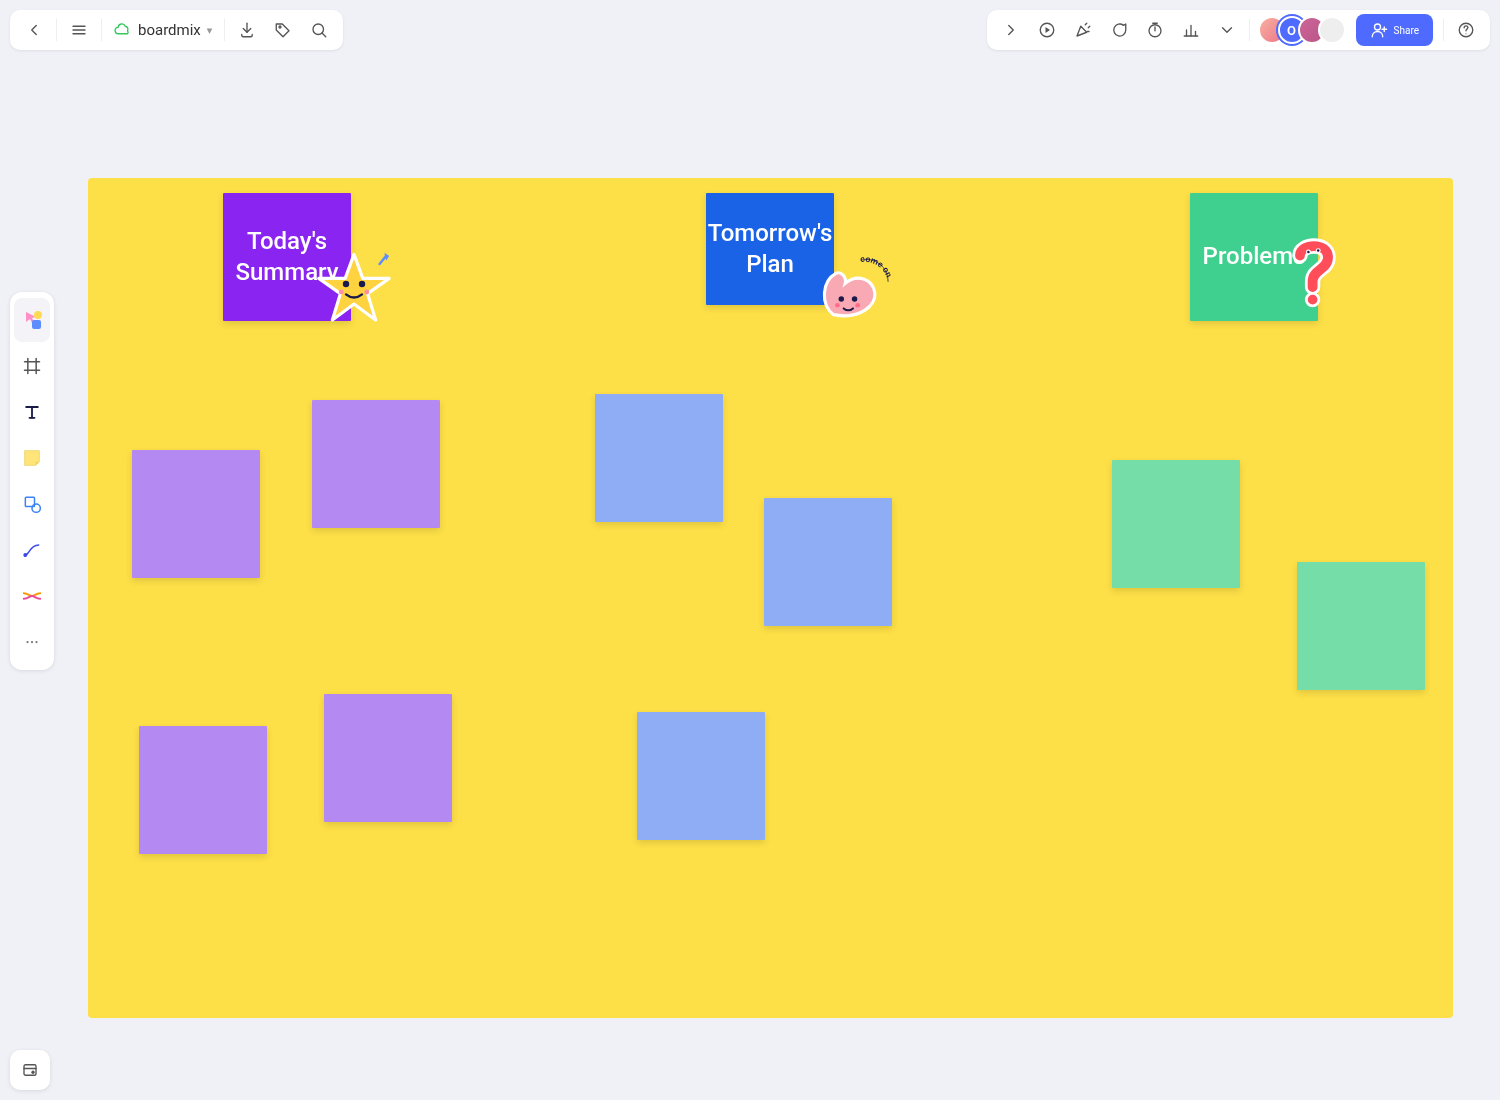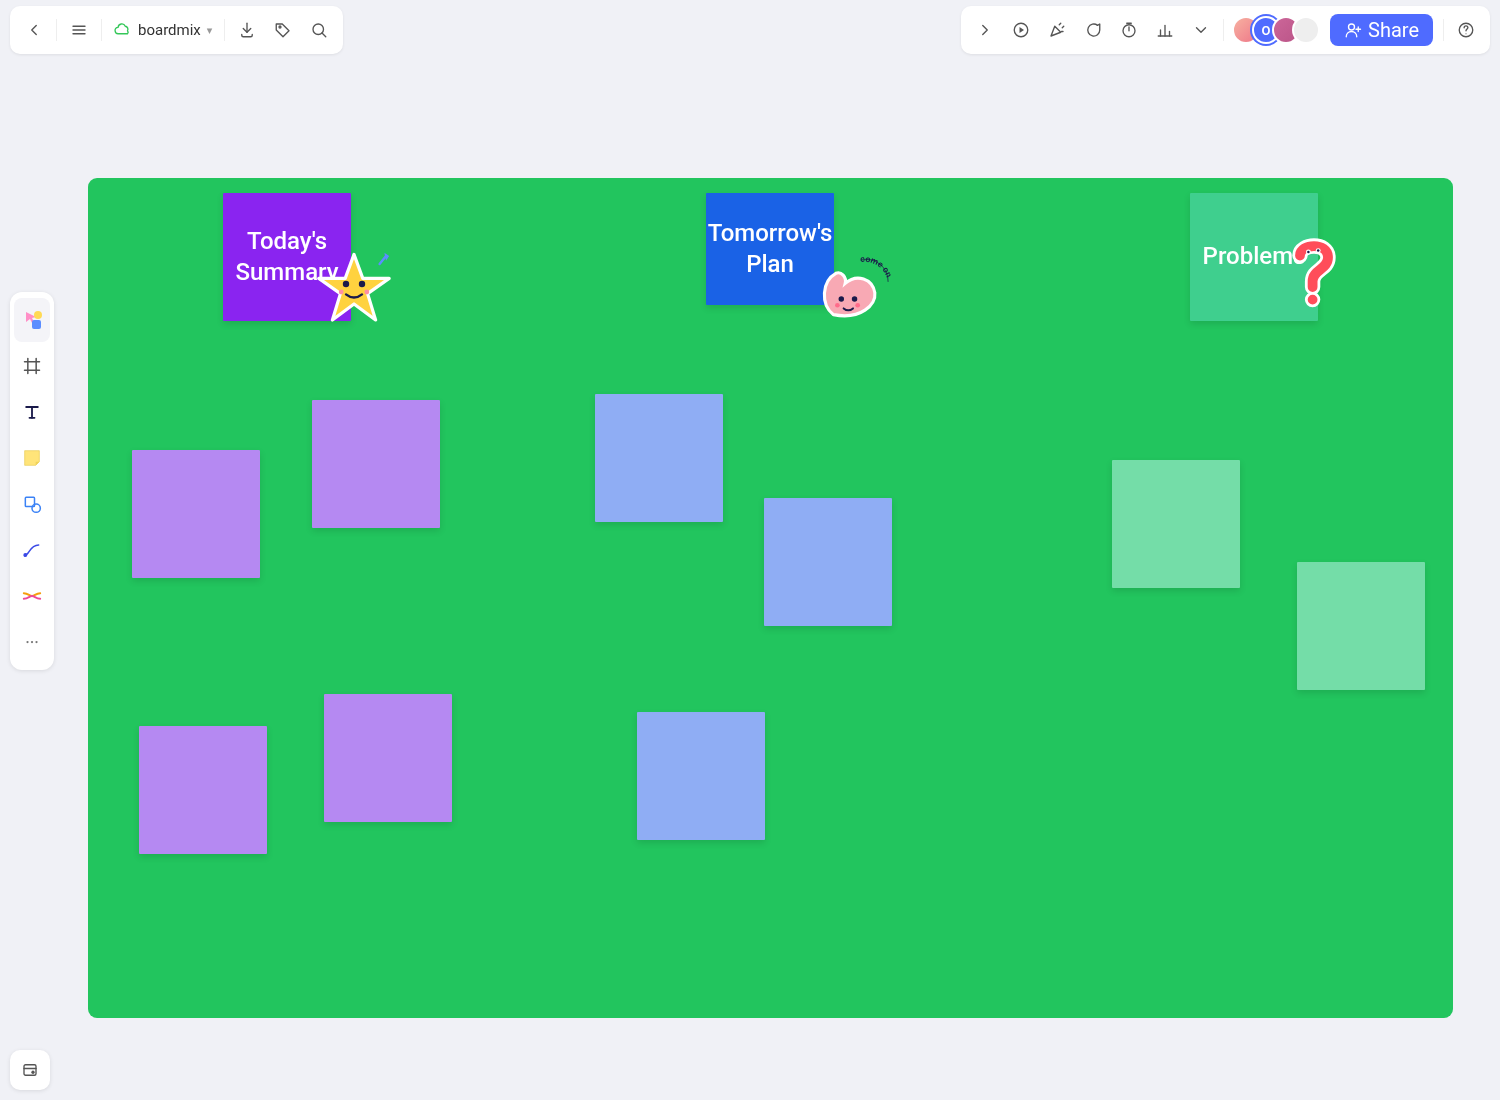--- a/index.html
+++ b/index.html
@@ -1,48 +1,48 @@
 <!DOCTYPE html>
 <html><head>
 <meta charset="utf-8">
 <style>
   * { box-sizing: border-box; margin: 0; padding: 0; }
   html, body { width: 1500px; height: 1100px; overflow: hidden; font-family: -apple-system, BlinkMacSystemFont, "Segoe UI", Roboto, Helvetica, Arial, sans-serif; background: #f0f1f6; }
 
   
   .topbar { position: absolute; top: 10px; left: 10px; right: 10px; height: 40px; display: flex; align-items: center; justify-content: space-between; pointer-events: none; }
   .topbar > * { pointer-events: auto; }
-  .tb-left, .tb-right { display: flex; align-items: center; gap: 0; background: #fff; border-radius: 10px; box-shadow: 0 1px 3px rgba(0,0,0,0.08); height: 48px; padding: 0 6px; }
+  .tb-left, .tb-right { display: flex; align-items: center; gap: 0; background: #fff; border-radius: 10px; box-shadow: 0 1px 3px rgba(0,0,0,0.08); height: 40px; padding: 0 6px; }
   .tb-sep { width: 1px; height: 22px; background: #eee; margin: 0 4px; }
   .tb-btn { width: 36px; height: 36px; display: flex; align-items: center; justify-content: center; border-radius: 8px; color: #555; cursor: pointer; }
   .tb-title { display: flex; align-items: center; gap: 6px; padding: 0 8px; font-size: 15px; color: #333; cursor: pointer; }
   .tb-title .cloud { color: #34c759; }
   .tb-title .chev { color: #999; font-size: 11px; }
 
   .avatars { display: flex; align-items: center; padding: 0 4px; }
   .avatar { width: 28px; height: 28px; border-radius: 50%; border: 2px solid #fff; margin-left: -8px; display:flex; align-items:center; justify-content:center; font-size:13px; font-weight:600; color:#fff; }
   .avatar:first-child { margin-left: 0; }
   .avatar.a1 { background: linear-gradient(135deg,#f7b1a1,#e78); }
   .avatar.a2 { background: #4f6bff; box-shadow: 0 0 0 2px #4f6bff; }
   .avatar.a3 { background: linear-gradient(135deg,#c69,#b58); }
   .avatar.a4 { background: #eee; color:#999; }
 
-  .share-btn { background: #4f6bff; color: #fff; height: 32px; border-radius: 8px; padding: 0 14px; display: flex; align-items: center; gap: 6px; font-size: 20px; cursor: pointer; margin: 0 6px; }
+  .share-btn { background: #4f6bff; color: #fff; height: 32px; border-radius: 8px; padding: 0 14px; display: flex; align-items: center; gap: 6px; font-size: 10px; cursor: pointer; margin: 0 6px; }
   .share-btn svg { stroke: #fff; }
 
   
   .left-toolbar { position: absolute; left: 10px; top: 292px; width: 44px; background: #fff; border-radius: 12px; box-shadow: 0 1px 4px rgba(0,0,0,0.1); padding: 6px 0; display: flex; flex-direction: column; align-items: center; gap: 2px; }
   .lt-btn { width: 36px; height: 44px; display: flex; align-items: center; justify-content: center; border-radius: 8px; cursor: pointer; position: relative; }
   .lt-btn.active { background: #f4f4f8; }
 
   
   .bl-btn { position: absolute; left: 10px; bottom: 10px; width: 40px; height: 40px; background: #fff; border-radius: 10px; box-shadow: 0 1px 4px rgba(0,0,0,0.1); display: flex; align-items: center; justify-content: center; cursor: pointer; }
 
   
-  .canvas { position: absolute; left: 88px; top: 178px; width: 1365px; height: 840px; background: #22c55e; border-radius: 9px; }
+  .canvas { position: absolute; left: 88px; top: 178px; width: 1365px; height: 840px; background: #fde047; border-radius: 4px; }
   .note { position: absolute; border-radius: 1px; box-shadow: 0 3px 7px rgba(0,0,0,0.12); cursor: move; }
   .note.header { display: flex; align-items: center; justify-content: center; text-align: center; color: #fff; font-size: 24px; font-weight: 500; line-height: 1.3; padding: 10px; }
   .sticker { position: absolute; pointer-events: auto; cursor: move; }
 
   
   svg.icon { width: 18px; height: 18px; stroke: #555; fill: none; stroke-width: 1.8; stroke-linecap: round; stroke-linejoin: round; }
   svg.icon.lg { width: 20px; height: 20px; }
 </style>
 </head>
 <body>

